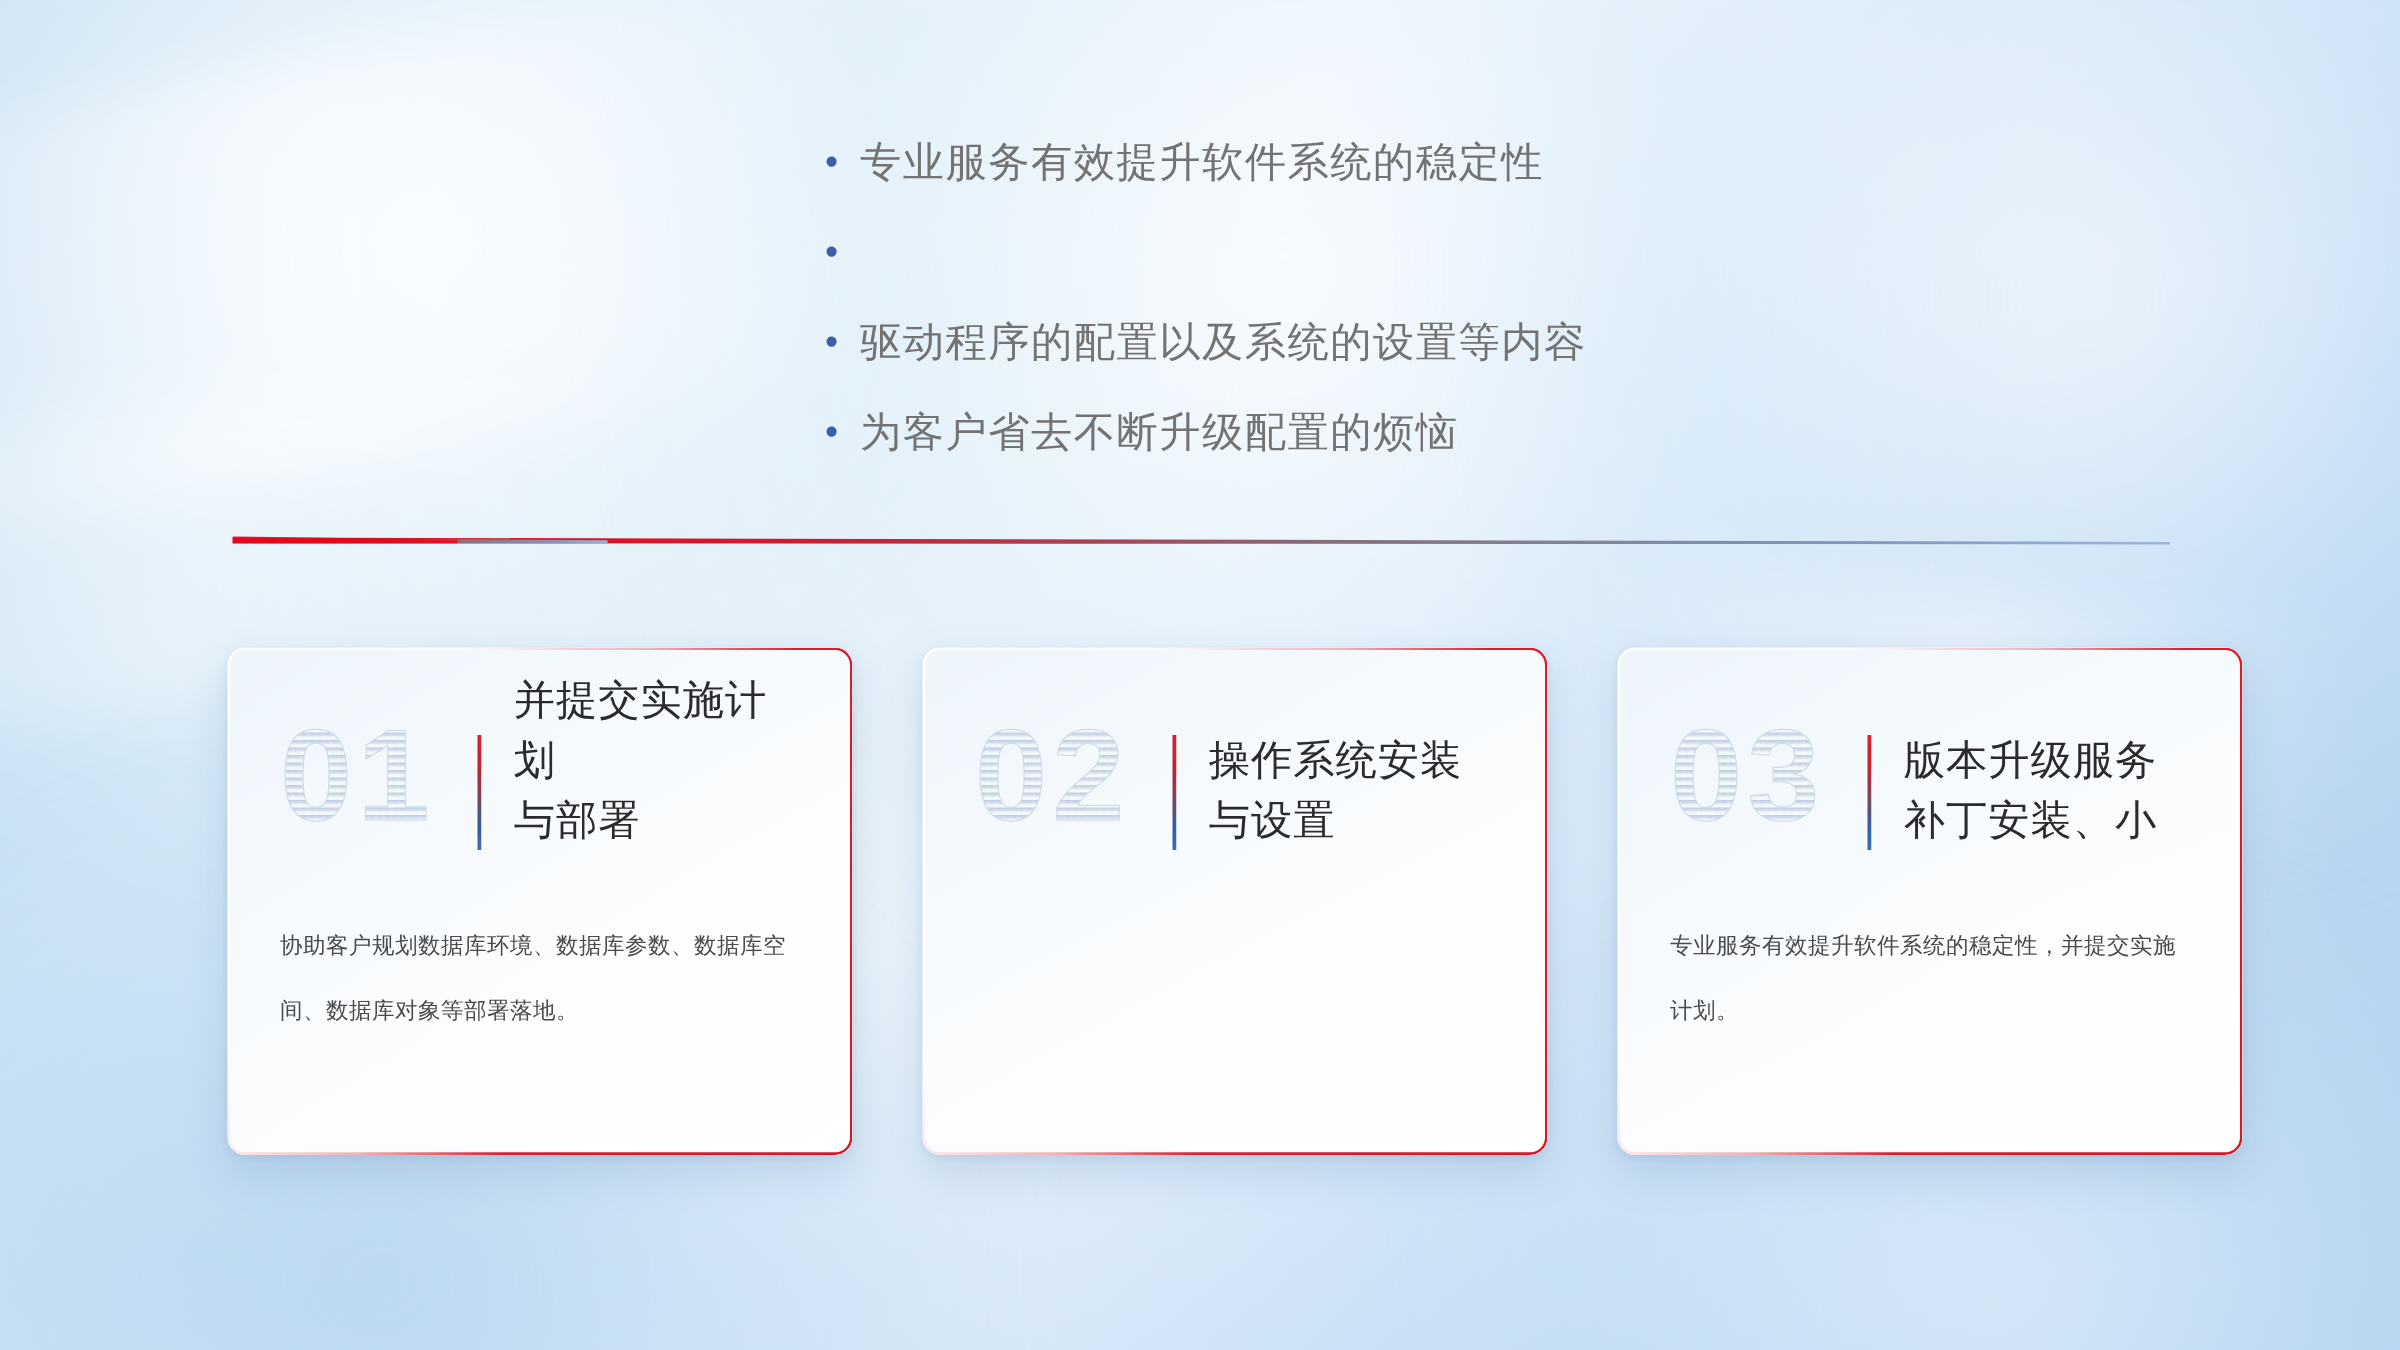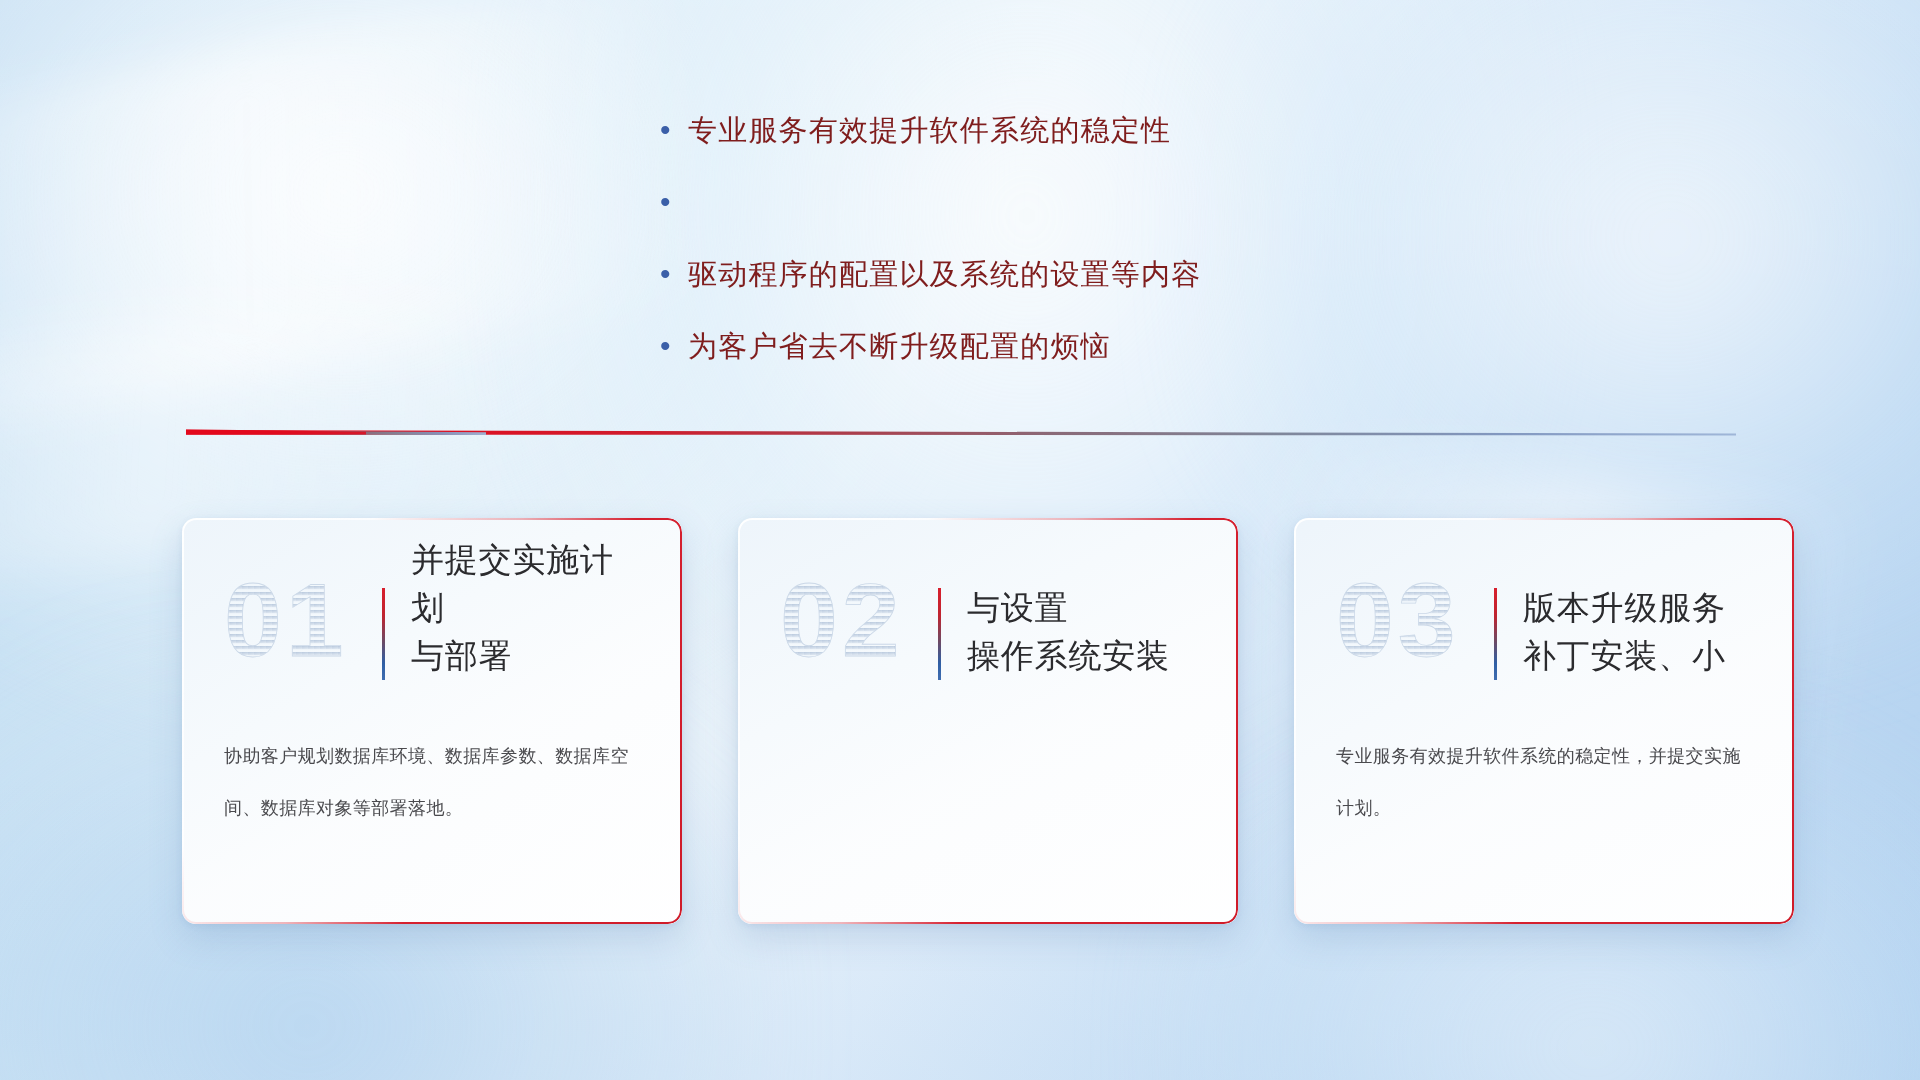--- a/index.html
+++ b/index.html
@@ -77,22 +77,22 @@
   }
   .bullet-row{
     display:flex; align-items:flex-start;
     margin-bottom:28px;
   }
   .bullet-dot{
     width:28px; flex:0 0 28px;
     color:#3a5fa8; font-size:30px; line-height:44px; text-align:left;
   }
   .bullet-text{
-    font-size:29px; line-height:44px; letter-spacing:1.2px;
-    color:#7f1d1d; font-weight:500; white-space:nowrap;
+    font-size:33px; line-height:44px; letter-spacing:1.2px;
+    color:#737373; font-weight:500; white-space:nowrap;
   }
 
   
   #divider{ position:absolute; left:186px; top:424px; width:1550px; height:18px; }
   #divider svg{ display:block; width:100%; height:100%; }
 
   
   #cards{
     position:absolute; left:182px; top:518px;
     width:1612px; height:406px;
@@ -257,22 +257,22 @@
                 <rect width="6" height="6" fill="none"></rect>
                 <rect width="6" height="3.2" fill="url(#ng2)"></rect>
               </pattern>
             </defs>
             <text x="0" y="88" font-family="'Liberation Sans',sans-serif" font-size="104" font-weight="700" fill="url(#stripes2)" letter-spacing="4">02</text>
             <text x="0" y="88" font-family="'Liberation Sans',sans-serif" font-size="104" font-weight="700" fill="none" stroke="#ccd9e8" stroke-width="0.8" letter-spacing="4">02</text>
           </svg>
         </div>
         <div class="card-sep"></div>
         <div class="card-title">
+          <div>操作系统安装</div>
           <div>与设置</div>
-          <div>操作系统安装</div>
         </div>
       </div>
     </div>
   </div>
 
   <div class="card">
     <div class="card-rim"></div>
     <div class="card-inner">
       <div class="card-head">
         <div class="card-num">

